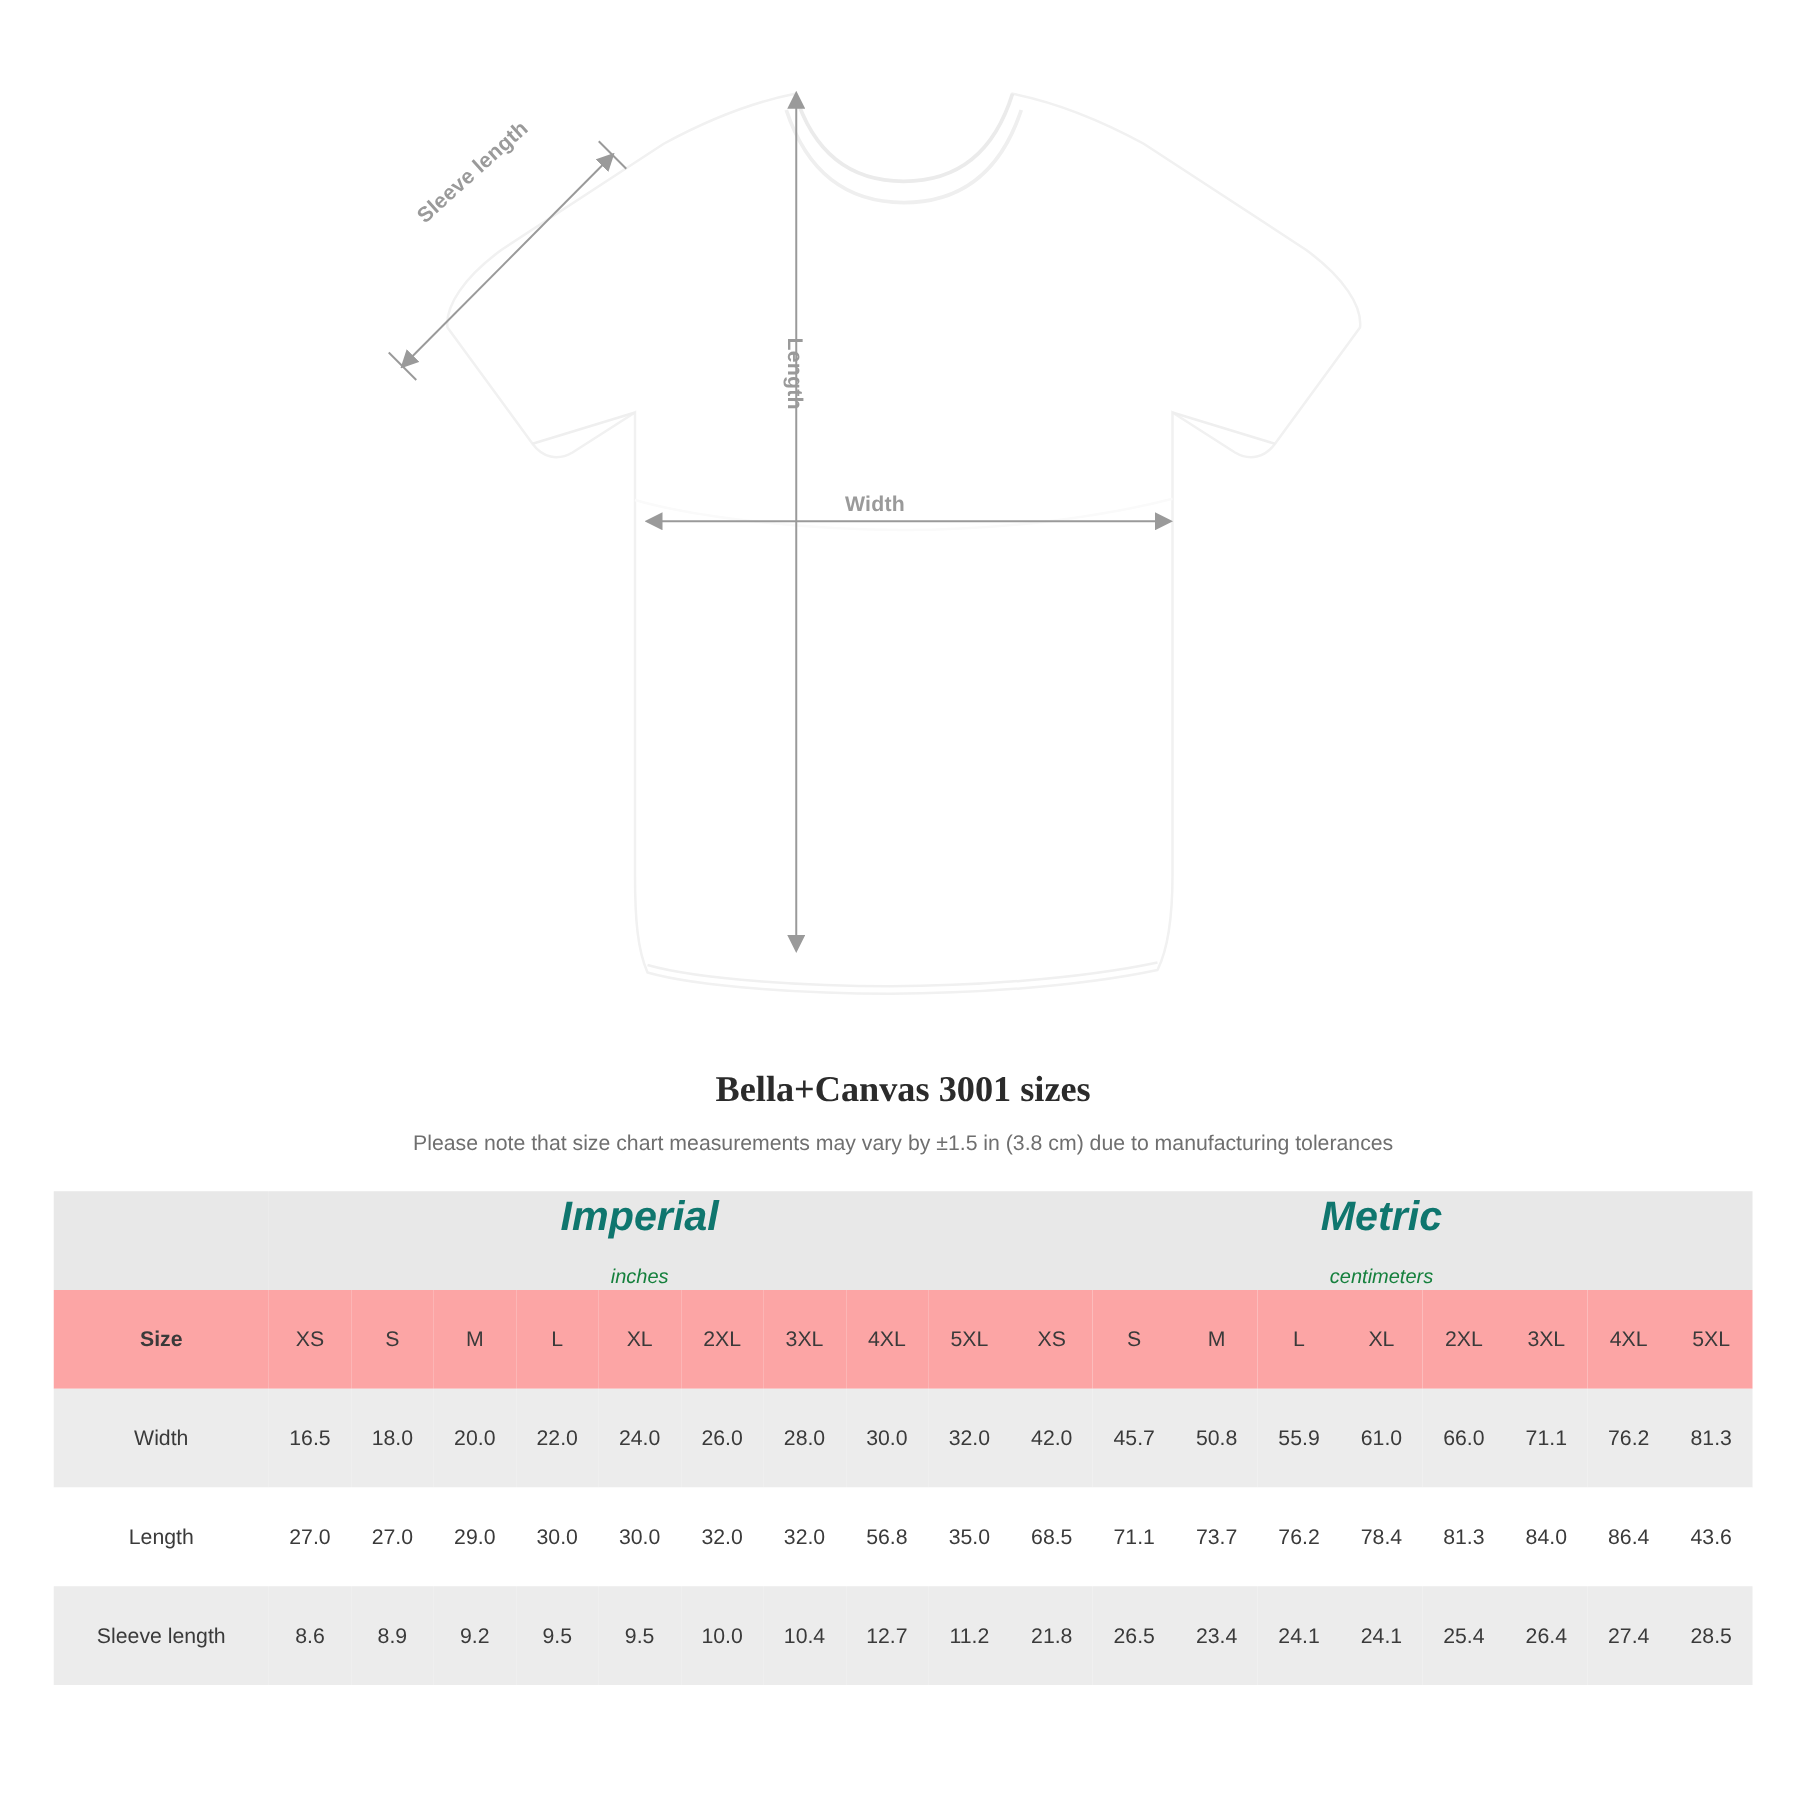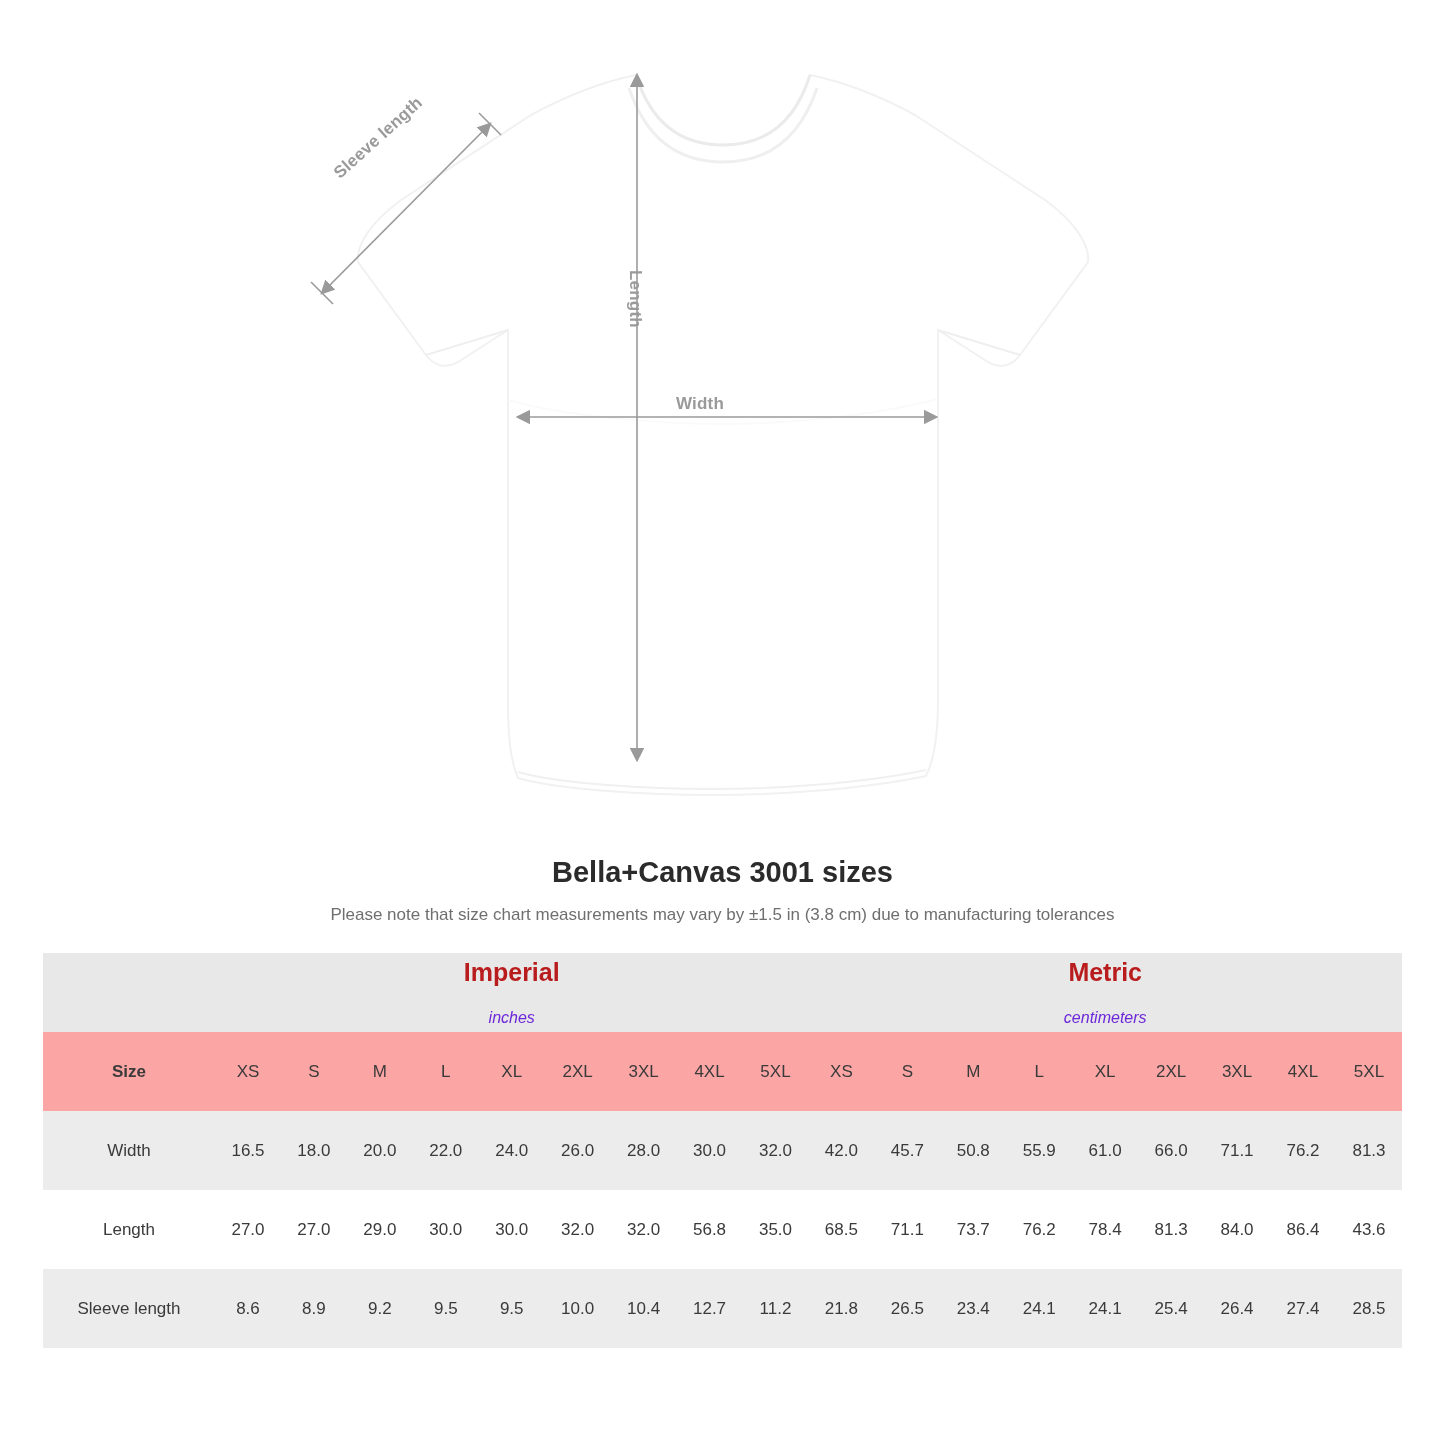--- a/index.html
+++ b/index.html
@@ -55,20 +55,21 @@
     top: 394px;
   }
 
   
   .heading {
     text-align: center;
     font-size: 29px;
     font-weight: bold;
     color: #2b2b2b;
     margin-top: 36px;
+    font-family: Liberation Serif, serif;
   }
   .subheading {
     text-align: center;
     font-size: 17px;
     color: #6f6f6f;
     margin-top: 16px;
   }
 
   
   .table-wrap {
@@ -88,29 +89,30 @@
     font-weight: normal;
     padding: 0;
     height: 79px;
   }
   
   .unit-row td {
     background: #e8e8e8;
     height: 108px;
   }
   .unit-title {
-    font-size: 25px;
-    font-weight: bold;
-    color: #b91c1c;
+    font-size: 33px;
+    font-weight: bold;
+    font-style: italic;
+    color: #0f766e;
     line-height: 1.15;
   }
   .unit-sub {
     font-size: 16px;
     font-style: italic;
-    color: #6d28d9;
+    color: #15803d;
     margin-top: 22px;
   }
   .row-head {
     font-weight: bold;
     color: #3a3a3a;
     font-size: 17px;
   }
   .band-light td { background: #ffffff; }
   .band-grey td  { background: #ececec; }
   .hdr-row td {

